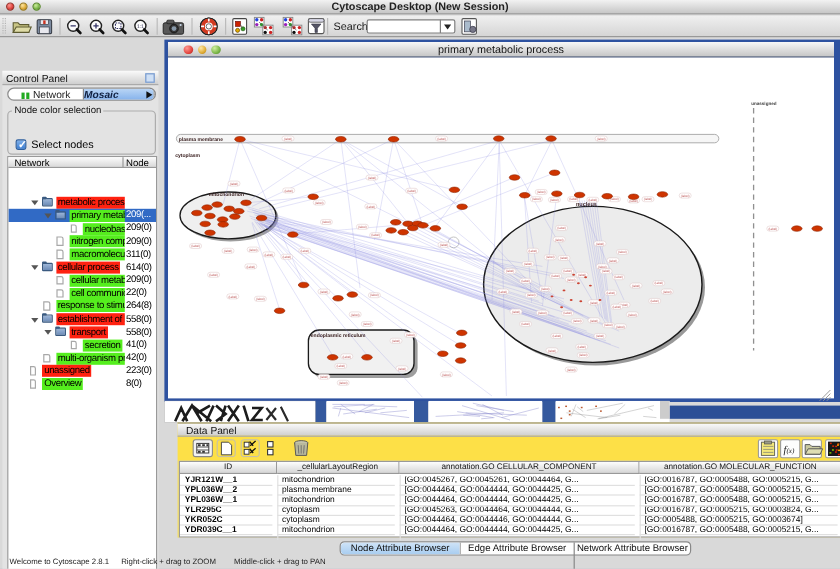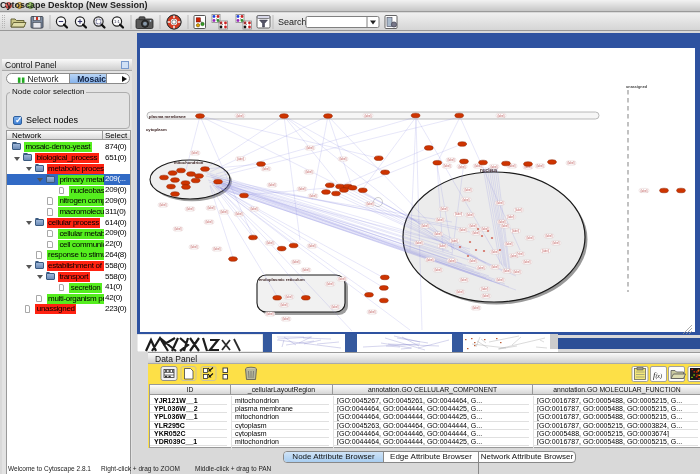--- a/index.html
+++ b/index.html
@@ -4,21 +4,21 @@
 * { margin:0; padding:0; box-sizing:border-box; }
 html,body { width:700px; height:474px; font-family:"Liberation Sans", sans-serif; background:#d9d9d9; overflow:hidden; position:relative; }
 .abs { position:absolute; }
 </style></head>
 <body>
 
 <div class="abs" style="left:0;top:0;width:700px;height:11.5px;background:linear-gradient(#f2f2f2,#c6c6c6);border-bottom:1px solid #9a9a9a;">
   <div class="abs" style="left:4.8px;top:1.9px;width:7.2px;height:7.2px;border-radius:50%;background:radial-gradient(circle at 35% 30%, #ff9a93, #e3453f 60%, #a02620);border:0.5px solid #99302a;"></div>
   <div class="abs" style="left:15.9px;top:1.9px;width:7.2px;height:7.2px;border-radius:50%;background:radial-gradient(circle at 35% 30%, #ffe9a8, #deaa34 60%, #a87812);border:0.5px solid #9a7a20;"></div>
   <div class="abs" style="left:27.2px;top:1.9px;width:7.2px;height:7.2px;border-radius:50%;background:radial-gradient(circle at 35% 30%, #d2f0a0, #7ab648 60%, #4a7d20);border:0.5px solid #5a8a2a;"></div>
-  <div class="abs" style="left:0;top:0;width:700px;height:11.5px;font-size:9px;font-weight:bold;line-height:11.5px;color:#222;">Cytoscape Desktop (New Session)</div>
+  <div class="abs" style="left:0;top:0;width:700px;height:11.5px;text-align:center;font-size:9px;font-weight:bold;line-height:11.5px;color:#222;">Cytoscape Desktop (New Session)</div>
 </div>
 
 <div class="abs" style="left:0;top:12.5px;width:700px;height:18.5px;background:linear-gradient(#f0f0f0,#d5d5d5);border-bottom:1px solid #989898;"></div>
 <svg class="abs" style="left:0;top:13px;" width="700" height="18" viewBox="0 13 700 18">
     <line x1="2.5" y1="15" x2="2.5" y2="29" stroke="#b5b5b5" stroke-width="1" stroke-dasharray="1,1"></line>
 <line x1="4.5" y1="15" x2="4.5" y2="29" stroke="#b5b5b5" stroke-width="1" stroke-dasharray="1,1"></line>
 <path d="M11 27 L11 19 L15 19 L16.5 20.5 L24 20.5 L24 27 Z" fill="#c9c585" stroke="#5c5a30" stroke-width="0.9"></path>
 <path d="M11 27 L13.5 22.5 L26 22.5 L24 27 Z" fill="#dedba6" stroke="#5c5a30" stroke-width="0.9"></path>
 <rect x="31" y="16.5" width="12" height="11.5" rx="1" fill="#7d8ba0" stroke="#3a3f49" stroke-width="0.9"></rect>
 <rect x="33.5" y="16.5" width="7" height="4" fill="#e8e8ee" stroke="#3a3f49" stroke-width="0.6"></rect>
@@ -98,55 +98,42 @@
 
 <div class="abs" style="left:2px;top:32px;width:130px;height:426px;background:#e3e3e3;margin-top:27px;">
   <div class="abs" style="left:0;top:0;width:130px;height:12px;background:linear-gradient(#fafafa,#cfcfcf);border-bottom:1px solid #aaa;">
     <span style="position:absolute;left:3px;top:0;font-size:8.5px;line-height:12px;color:#111;">Control Panel</span>
     <span style="position:absolute;right:3px;top:2px;width:8px;height:8px;border:1px solid #7799cc;background:#cfe0f5;"></span>
   </div>
 
   <div class="abs" style="left:4px;top:14px;width:124px;height:11px;background:#ffffff;border:1px solid #8a8a8a;border-radius:5.5px;overflow:hidden;">
     <div class="abs" style="left:0;top:0;width:62px;height:11px;font-size:8.5px;line-height:10px;color:#222;text-align:center;">
       <span style="color:#22aa22;font-size:7px;">▮▮</span> Network</div>
-    <div class="abs" style="left:62px;top:0;width:38px;height:11px;background:linear-gradient(#b9d5f5,#7cacea);border-left:1px solid #8a8a8a;border-right:1px solid #8a8a8a;font-size:8.5px;font-weight:bold;line-height:10px;color:#102040;text-align:right;">Mosaic</div>
+    <div class="abs" style="left:62px;top:0;width:60px;height:11px;background:linear-gradient(#b9d5f5,#7cacea);border-left:1px solid #8a8a8a;border-right:1px solid #8a8a8a;font-size:8.5px;font-weight:bold;line-height:10px;color:#102040;text-align:left;font-style:italic;">Mosaic</div>
     <div class="abs" style="left:112px;top:0;width:12px;height:11px;">
       <span style="position:absolute;left:3px;top:2.2px;width:0;height:0;border-top:3.2px solid transparent;border-bottom:3.2px solid transparent;border-left:5px solid #111;"></span>
       </div>
   </div>
 
   <div class="abs" style="left:4px;top:33px;width:124px;height:37px;border:1px solid #adadad;border-radius:4px;"></div>
   <div class="abs" style="left:8px;top:28px;background:#e3e3e3;padding:0 2px;font-size:8px;color:#111;">Node color selection</div>
 
 
   <div class="abs" style="left:11px;top:57px;width:9px;height:9px;background:linear-gradient(#7fb0ea,#3d7fd4);border:1px solid #2d5f9f;border-radius:2px;">
     <span style="position:absolute;left:1px;top:-2px;color:#fff;font-size:9px;font-weight:bold;">✓</span>
     </div>
   <div class="abs" style="left:24px;top:55px;font-size:9px;line-height:12px;color:#000;">Select nodes</div>
 
   <div class="abs" style="left:4px;top:71px;width:125px;height:352px;background:#ffffff;border:1px solid #999;">
     <div class="abs" style="left:0;top:0;width:123px;height:9px;background:linear-gradient(#fcfcfc,#d9d9d9);border-bottom:1px solid #999;">
       <span style="position:absolute;left:5px;top:0;font-size:8px;line-height:9px;color:#000;">Network</span>
-      <span style="position:absolute;left:98px;top:0;font-size:8px;line-height:9px;color:#000;">Select</span>
+      <span style="position:absolute;left:98px;top:0;font-size:8px;line-height:9px;color:#000;">Node</span>
       <span style="position:absolute;left:95px;top:0;width:1px;height:9px;background:#999;"></span>
     </div>
     <div class="abs" style="left:0;top:10px;width:123px;height:340px;overflow:hidden;">
-      <div style="position:absolute;left:0;top:1.0px;width:100%;height:10.8px;">
-          <div style="position:absolute;left:5.0px;top:1.4000000000000004px;width:9px;height:7px;background:linear-gradient(#9db6d8,#6d8cb8);border:0.5px solid #3a5a80;border-radius:1px;"></div>
-          <div style="position:absolute;left:5.0px;top:0.20000000000000018px;width:4.5px;height:2px;background:#8aa6cc;border:0.5px solid #3a5a80;border-radius:1px;"></div>
-          <div style="position:absolute;left:17.0px;top:0.4px;height:10.0px;line-height:10.0px;background:#55ee1e;padding:0 1.5px;font-size:8px;letter-spacing:-0.3px;color:#000;white-space:nowrap;max-width:80.0px;overflow:hidden;">mosaic-demo-yeast</div>
-          <div style="position:absolute;left:98px;top:0;height:10.8px;line-height:10.8px;font-size:8px;letter-spacing:-0.3px;color:#000000;white-space:nowrap;">874(0)</div>
-        </div>
-<div style="position:absolute;left:0;top:11.799999999999997px;width:100%;height:10.8px;">
-          <div style="position:absolute;left:7.300000000000001px;top:3.9000000000000004px;width:0;height:0;border-left:3.5px solid transparent;border-right:3.5px solid transparent;border-top:4.5px solid #555;"></div>
-          <div style="position:absolute;left:16.3px;top:1.4000000000000004px;width:9px;height:7px;background:linear-gradient(#9db6d8,#6d8cb8);border:0.5px solid #3a5a80;border-radius:1px;"></div>
-          <div style="position:absolute;left:16.3px;top:0.20000000000000018px;width:4.5px;height:2px;background:#8aa6cc;border:0.5px solid #3a5a80;border-radius:1px;"></div>
-          <div style="position:absolute;left:28.3px;top:0.4px;height:10.0px;line-height:10.0px;background:#ff2211;padding:0 1.5px;font-size:8px;letter-spacing:-0.3px;color:#000;white-space:nowrap;max-width:68.7px;overflow:hidden;">biological_process</div>
-          <div style="position:absolute;left:98px;top:0;height:10.8px;line-height:10.8px;font-size:8px;letter-spacing:-0.3px;color:#000000;white-space:nowrap;">651(0)</div>
-        </div>
 <div style="position:absolute;left:0;top:22.599999999999994px;width:100%;height:10.8px;">
           <div style="position:absolute;left:18.6px;top:3.9000000000000004px;width:0;height:0;border-left:3.5px solid transparent;border-right:3.5px solid transparent;border-top:4.5px solid #555;"></div>
           <div style="position:absolute;left:27.6px;top:1.4000000000000004px;width:9px;height:7px;background:linear-gradient(#9db6d8,#6d8cb8);border:0.5px solid #3a5a80;border-radius:1px;"></div>
           <div style="position:absolute;left:27.6px;top:0.20000000000000018px;width:4.5px;height:2px;background:#8aa6cc;border:0.5px solid #3a5a80;border-radius:1px;"></div>
           <div style="position:absolute;left:39.6px;top:0.4px;height:10.0px;line-height:10.0px;background:#ff2211;padding:0 1.5px;font-size:8px;letter-spacing:-0.3px;color:#000;white-space:nowrap;max-width:57.4px;overflow:hidden;">metabolic process</div>
           <div style="position:absolute;left:98px;top:0;height:10.8px;line-height:10.8px;font-size:14px;letter-spacing:-0.3px;color:#000000;white-space:nowrap;padding-left:39px;">280(0)</div>
         </div>
 <div style="position:absolute;left:0;top:33.400000000000006px;width:100%;height:10.8px;">
           <div style="position:absolute;left:0;top:0;width:100%;height:10.8px;background:#316ac5;"></div>
           <div style="position:absolute;left:29.900000000000006px;top:3.9000000000000004px;width:0;height:0;border-left:3.5px solid transparent;border-right:3.5px solid transparent;border-top:4.5px solid #555;"></div>
@@ -214,25 +201,36 @@
 <div style="position:absolute;left:0;top:152.20000000000005px;width:100%;height:10.8px;">
           <div style="position:absolute;left:29.1px;top:1.4000000000000004px;width:5.5px;height:7.5px;background:#ffffff;border:0.6px solid #a8a8a8;border-radius:0 2px 0 0;"></div>
           <div style="position:absolute;left:39.6px;top:0.4px;height:10.0px;line-height:10.0px;background:#55ee1e;padding:0 1.5px;font-size:8px;letter-spacing:-0.3px;color:#000;white-space:nowrap;max-width:57.4px;overflow:hidden;">multi-organism pro</div>
           <div style="position:absolute;left:98px;top:0;height:10.8px;line-height:10.8px;font-size:8px;letter-spacing:-0.3px;color:#000000;white-space:nowrap;">42(0)</div>
         </div>
 <div style="position:absolute;left:0;top:163.0px;width:100%;height:10.8px;">
           <div style="position:absolute;left:17.8px;top:1.4000000000000004px;width:5.5px;height:7.5px;background:#ffffff;border:0.6px solid #a8a8a8;border-radius:0 2px 0 0;"></div>
           <div style="position:absolute;left:28.3px;top:0.4px;height:10.0px;line-height:10.0px;background:#ff2211;padding:0 1.5px;font-size:8px;letter-spacing:-0.3px;color:#000;white-space:nowrap;max-width:68.7px;overflow:hidden;">unassigned</div>
           <div style="position:absolute;left:98px;top:0;height:10.8px;line-height:10.8px;font-size:8px;letter-spacing:-0.3px;color:#000000;white-space:nowrap;">223(0)</div>
         </div>
+<div style="position:absolute;left:0;top:173.8px;width:100%;height:10.8px;">
+          <div style="position:absolute;left:17.8px;top:1.4000000000000004px;width:5.5px;height:7.5px;background:#ffffff;border:0.6px solid #a8a8a8;border-radius:0 2px 0 0;"></div>
+          <div style="position:absolute;left:28.3px;top:0.4px;height:10.0px;line-height:10.0px;background:#55ee1e;padding:0 1.5px;font-size:8px;letter-spacing:-0.3px;color:#000;white-space:nowrap;max-width:68.7px;overflow:hidden;">Overview</div>
+          <div style="position:absolute;left:98px;top:0;height:10.8px;line-height:10.8px;font-size:8px;letter-spacing:-0.3px;color:#000000;white-space:nowrap;">8(0)</div>
+        </div>
     </div>
   </div>
 </div>
 
 <div class="abs" style="left:137px;top:33px;width:563px;height:302px;background:#2e52a0;">
+  <div class="abs" style="left:3px;top:2px;width:555px;height:13px;background:linear-gradient(#f7f7f7,#c6c6c6);border-bottom:1px solid #888;">
+    <div class="abs" style="left:13px;top:2.6px;width:7.5px;height:7.5px;border-radius:50%;background:radial-gradient(circle at 35% 30%, #ff9a93, #e3453f 60%, #a02620);"></div>
+    <div class="abs" style="left:24.5px;top:2.6px;width:7.5px;height:7.5px;border-radius:50%;background:radial-gradient(circle at 35% 30%, #ffe9a8, #deaa34 60%, #a87812);"></div>
+    <div class="abs" style="left:36px;top:2.6px;width:7.5px;height:7.5px;border-radius:50%;background:radial-gradient(circle at 35% 30%, #d2f0a0, #7ab648 60%, #4a7d20);"></div>
+    <div class="abs" style="left:0;top:0;width:555px;height:13px;text-align:center;font-size:9px;line-height:13px;color:#111;">primary metabolic process</div>
+  </div>
   <svg class="abs" style="left:3px;top:15px;background:#ffffff;" width="555" height="284" viewBox="140 48 555 284">
       <rect x="147" y="112" width="452" height="7" rx="3.5" fill="#f6f6f6" stroke="#a8a8a8" stroke-width="0.8"></rect>
 <ellipse cx="192" cy="181.5" rx="40" ry="19.8" fill="rgba(0,0,0,0.38)"></ellipse>
 <ellipse cx="190" cy="179.5" rx="40" ry="19.5" fill="#efefef" stroke="#1a1a1a" stroke-width="1.1"></ellipse>
 <ellipse cx="496.5" cy="239.5" rx="91" ry="65" fill="rgba(0,0,0,0.40)"></ellipse>
 <ellipse cx="494" cy="237" rx="91" ry="65" fill="#ececec" stroke="#1a1a1a" stroke-width="1.2"></ellipse>
 <rect x="260" y="278" width="88" height="37" rx="9" fill="rgba(0,0,0,0.38)"></rect>
 <rect x="257" y="275" width="88" height="37" rx="9" fill="#f1f1f1" stroke="#1a1a1a" stroke-width="1.1"></rect>
 <line x1="628" y1="90" x2="628" y2="292" stroke="#909090" stroke-width="1.1" stroke-dasharray="4.5,3.5"></line>
 <circle cx="378" cy="202" r="4.5" fill="#ffffff" stroke="#c0c0c0" stroke-width="0.8"></circle>

